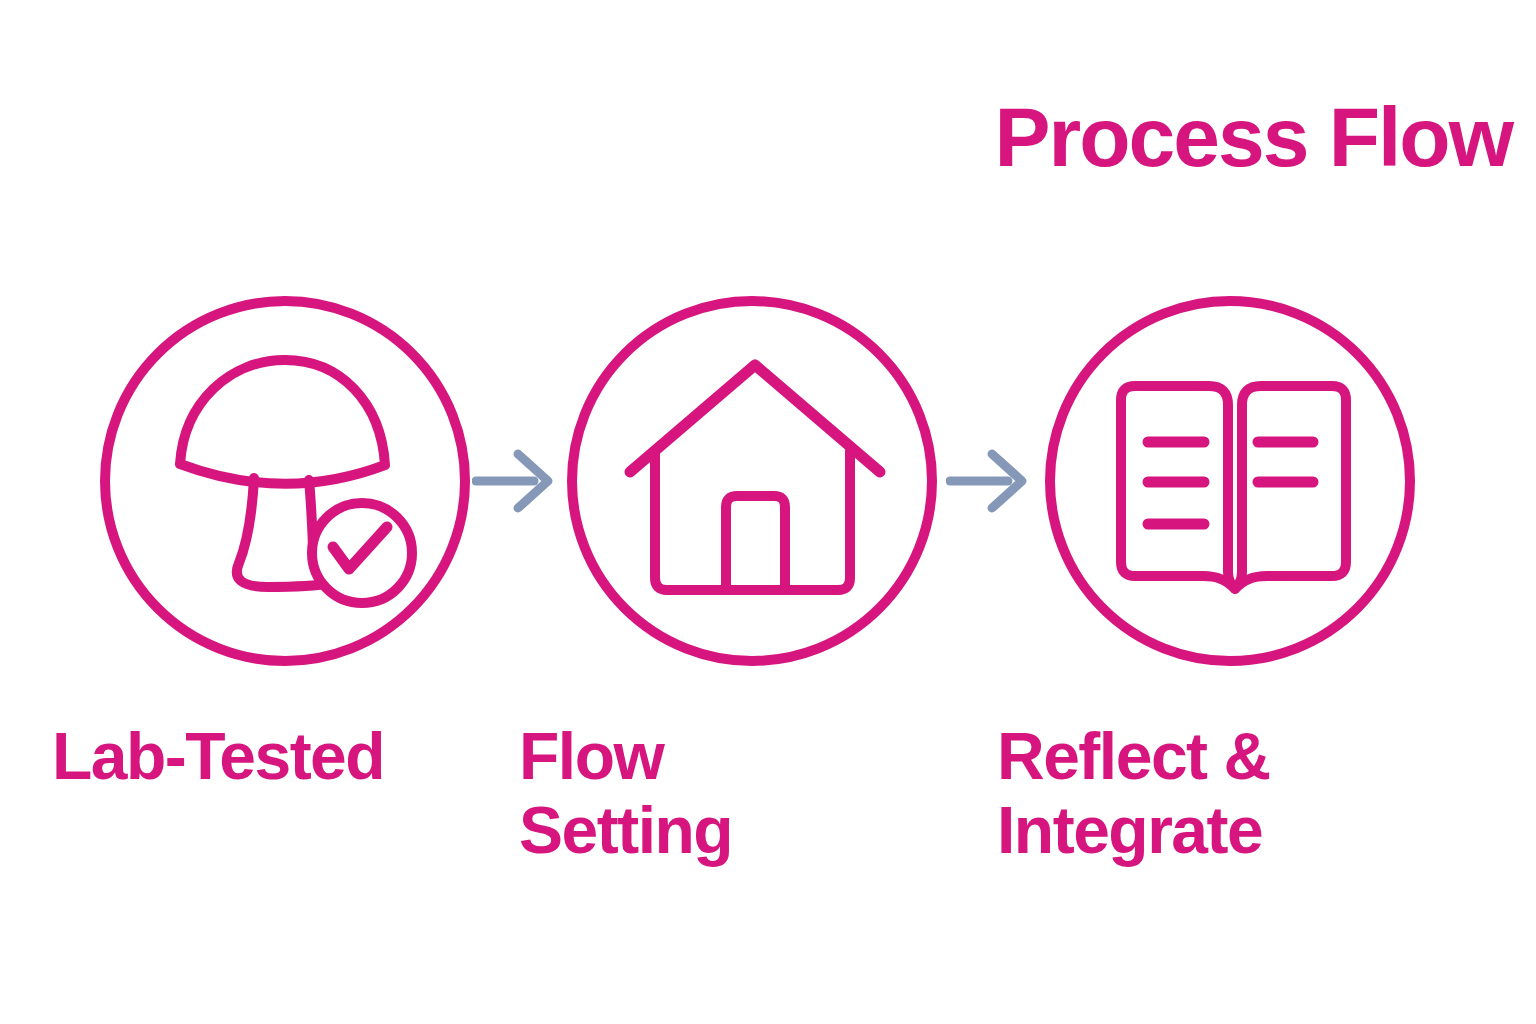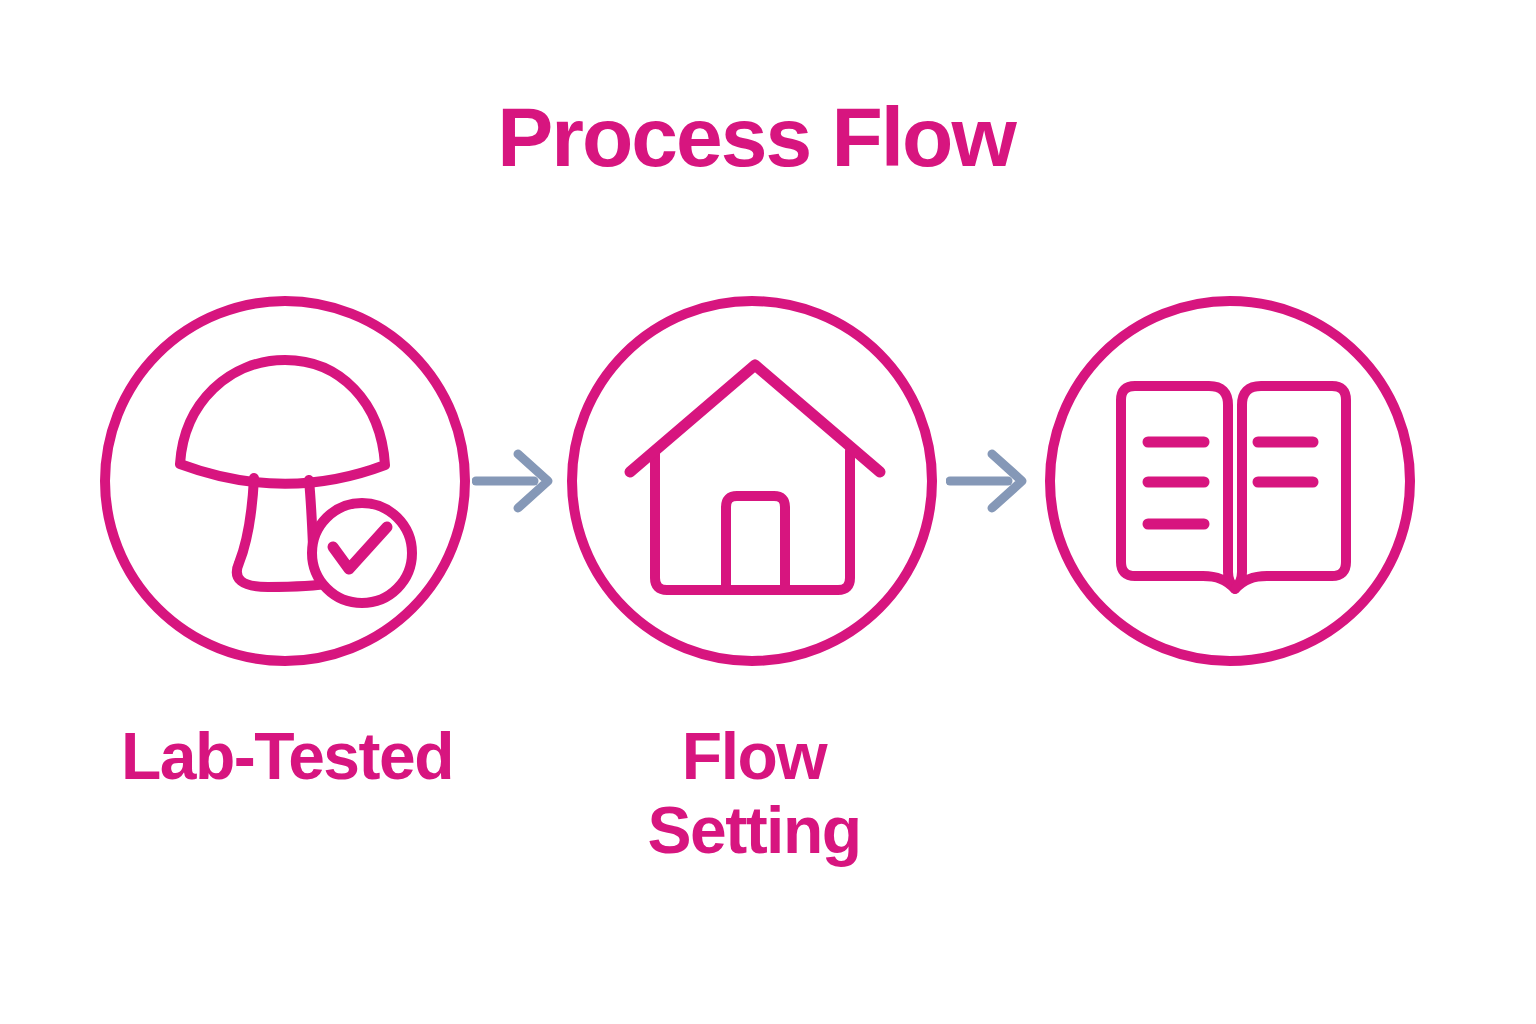--- a/index.html
+++ b/index.html
@@ -17,21 +17,21 @@
   .canvas {
     position: absolute;
     inset: 0;
   }
   .title {
     position: absolute;
     top: 95px;
     left: 0;
     width: 1512px;
     margin: 0;
-    text-align: center;
+    text-align: right;
     font-size: 84px;
     line-height: 84px;
     font-weight: 700;
     letter-spacing: -2px;
     color: var(--accent, #D7157F);
   }
   .circle {
     position: absolute;
     top: 296px;
     width: 370px;
@@ -58,21 +58,21 @@
     width: 88px;
     height: 72px;
     color: var(--arrow, #8598B7);
   }
   .arrow--1 { left: 472px; }
   .arrow--2 { left: 946px; }
   .step-label {
     position: absolute;
     top: 719px;
     width: 470px;
-    text-align: center;
+    text-align: left;
     font-size: 66px;
     line-height: 74px;
     font-weight: 700;
     letter-spacing: -1.5px;
     color: var(--accent, #D7157F);
     white-space: pre-line;
   }
   .step-label--1 { left: 52px; }
   .step-label--2 { left: 519px; }
   .step-label--3 { left: 997px; }
@@ -122,14 +122,16 @@
         <path d="M103 228 H159"></path>
         <path d="M213 146 H268"></path>
         <path d="M213 186 H268"></path>
       </g>
     </svg>
   </div>
 
   <div class="step-label step-label--1">Lab-Tested</div>
   <div class="step-label step-label--2">Flow
 Setting</div>
+  <div class="step-label step-label--3">Reflect &amp;
+Integrate</div>
 
 </div>
 
 </body></html>

